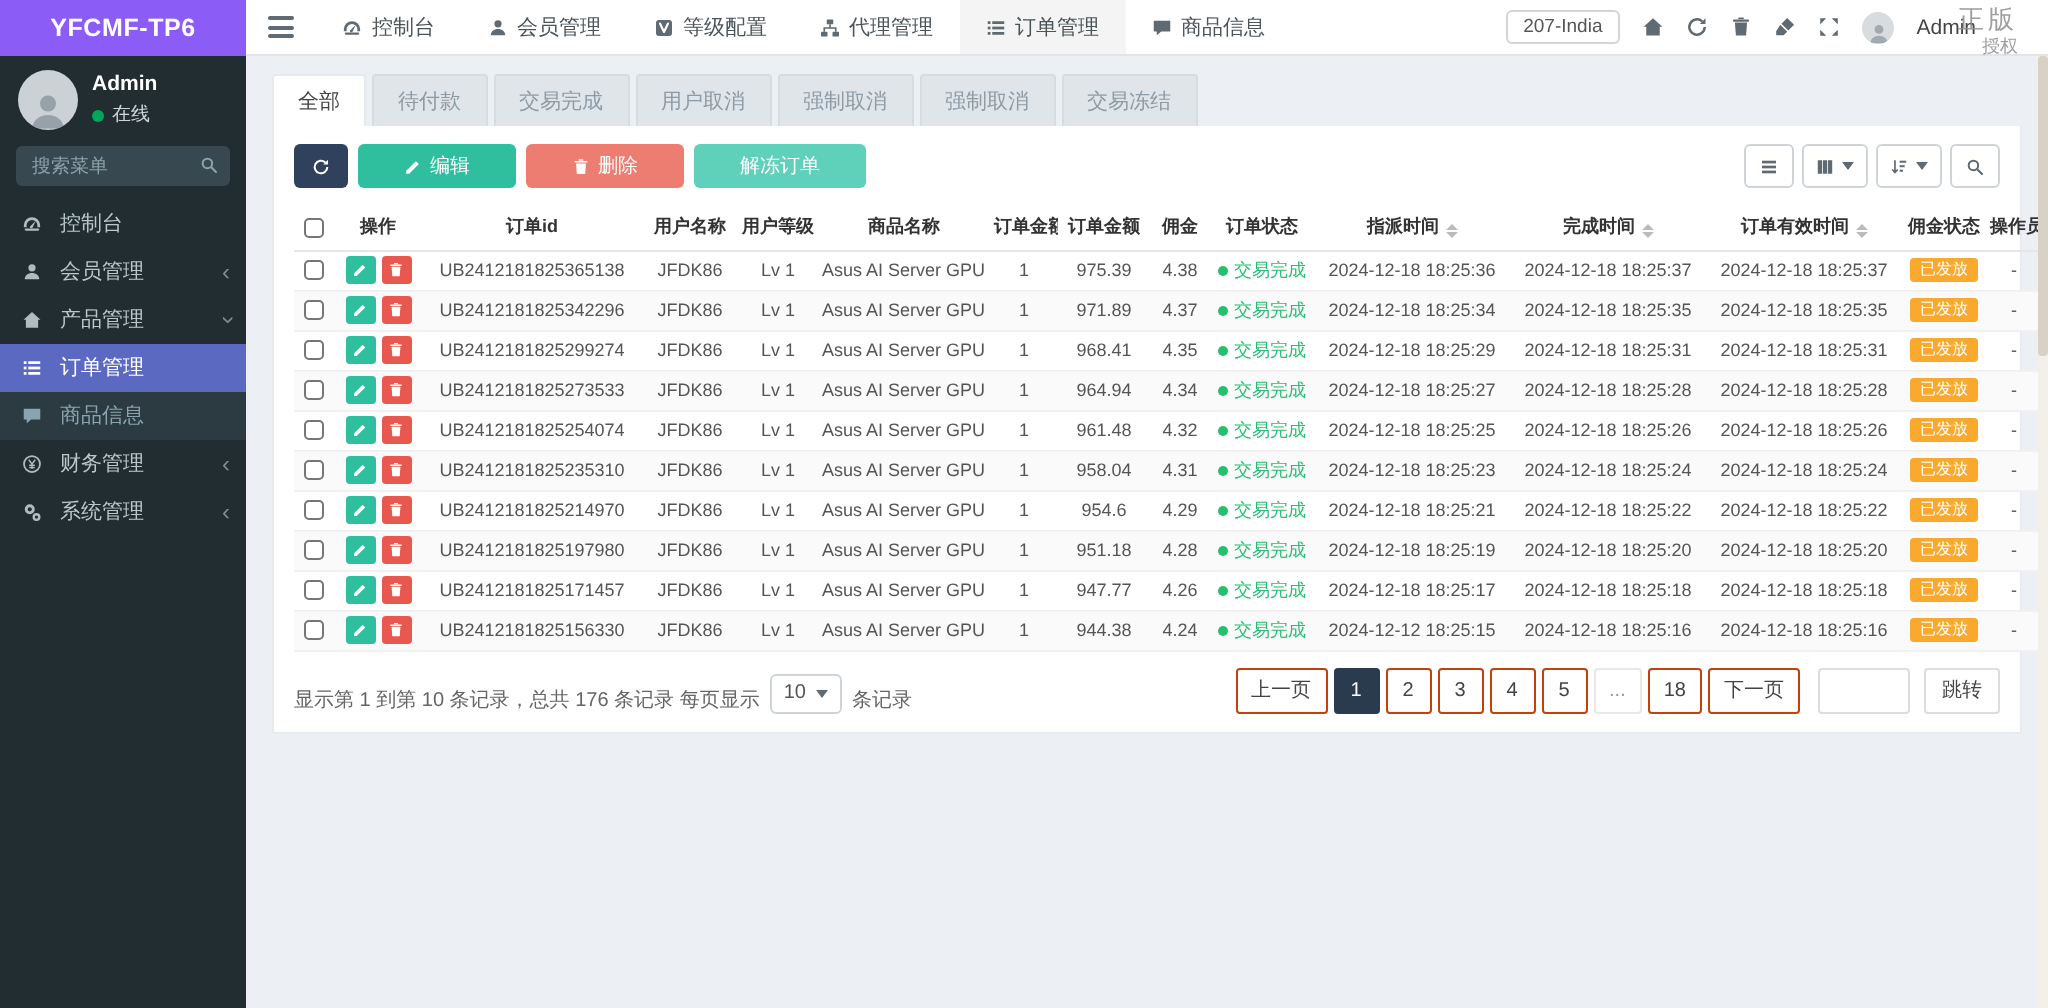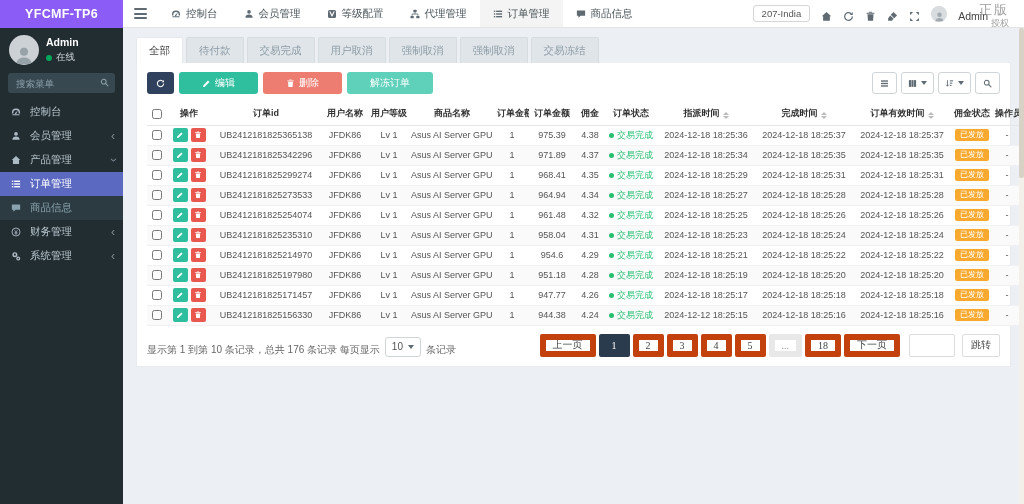--- a/index.html
+++ b/index.html
@@ -36,21 +36,21 @@
 
   
   .topbar{position:absolute;left:123px;right:0;top:0;height:28px;background:#fff;border-bottom:1px solid #e4e4e4;display:flex;align-items:center;z-index:10}
   .hamburger{display:flex;flex-direction:column;gap:2.5px;align-items:center;cursor:pointer;padding:0 11px}
   .hamburger i{display:block;width:13px;height:2px;background:#5f6a72;border-radius:1px}
   .top-menu{display:flex;height:100%}
   .top-item{display:flex;align-items:center;gap:5px;padding:0 13px;font-size:10.5px;color:#4a5459;cursor:pointer;white-space:nowrap}
   .top-item .ic{color:#5f6a72}
   .top-item .ic svg{width:10px;height:10px}
   .top-item.active{background:#f4f4f4}
-  .top-right{margin-left:auto;display:flex;align-items:flex-end;gap:11px;padding-right:36px}
+  .top-right{margin-left:auto;display:flex;align-items:center;gap:11px;padding-right:36px}
   .region{border:1px solid #d5d5d5;border-radius:3px;padding:2px 8px;font-size:9.5px;color:#555;cursor:pointer;white-space:nowrap}
   .top-icon{color:#5f6a72;cursor:pointer;display:inline-flex}
   .avatar-sm{width:16px;height:16px;border-radius:50%;background:#d9dcde;overflow:hidden;display:flex;align-items:flex-end;justify-content:center;color:#a2aab0}
   .avatar-sm svg{width:11px;height:11px;fill:currentColor}
   .top-user{font-size:10.5px;color:#444}
 
   .watermark{position:absolute;top:1px;right:15px;z-index:40;text-align:right;color:#8e8e8e;opacity:.85;pointer-events:none;font-family:"Liberation Serif","DejaVu Serif",serif}
   .watermark .l1{font-size:13px;letter-spacing:2px}
   .watermark .l2{font-size:9px;margin-top:-2px}
 
@@ -87,21 +87,21 @@
   .badge{background:var(--badge-orange);color:#fff;font-size:8px;padding:2px 5px;border-radius:2px;display:inline-block;line-height:1}
   .abtn{width:15px;height:14px;border:none;border-radius:2px;display:inline-flex;align-items:center;justify-content:center;color:#fff;cursor:pointer;margin:0 1.5px;vertical-align:middle}
   .abtn svg{width:8px;height:8px;fill:currentColor}
   .abtn.edit{background:var(--btn-edit)}
   .abtn.del{background:#e9584e}
   input[type=checkbox]{width:10px;height:10px;cursor:pointer;vertical-align:middle}
 
   .tfoot{display:flex;align-items:flex-end;margin-top:8px;font-size:10px;color:#666}
   .psize{display:inline-flex;align-items:center;gap:5px;border:1px solid #cfd4d8;border-radius:3px;height:20px;padding:0 6px;margin:0 5px;color:#555;cursor:pointer;background:#fff}
   .pager{margin-left:auto;display:flex;gap:3px;align-items:center}
-  .pbtn{min-width:23px;height:23px;border:6px solid #c2410c;background:#fff;border-radius:2px;display:inline-flex;align-items:center;justify-content:center;padding:0 7px;font-size:10px;color:#444;cursor:pointer;font-family:Liberation Serif, serif}
+  .pbtn{min-width:23px;height:23px;border:1px solid #c2410c;background:#fff;border-radius:2px;display:inline-flex;align-items:center;justify-content:center;padding:0 7px;font-size:10px;color:#444;cursor:pointer;font-family:Liberation Sans, sans-serif}
   .pbtn.active{background:var(--pagination-active);border-color:var(--pagination-active);color:#fff}
   .pbtn.dots{color:#999;border-color:#e8e8e8}
   .jump-input{width:46px;height:23px;border:1px solid #ddd;border-radius:2px;margin-left:6px;outline:none;padding:0 4px;font-size:10px;font-family:inherit}
   .jump-btn{height:23px;border:1px solid #ddd;background:#fff;border-radius:2px;padding:0 8px;font-size:10px;color:#444;margin-left:4px;cursor:pointer;font-family:inherit}
 
   .scroll-track{position:absolute;right:0;top:28px;bottom:0;width:5px;background:#f3f0ea;z-index:30}
   .scroll-thumb{position:absolute;right:0;top:0;height:150px;width:5px;background:#d8d2c6;border-radius:2px}
 </style>
 </head>
 <body>

